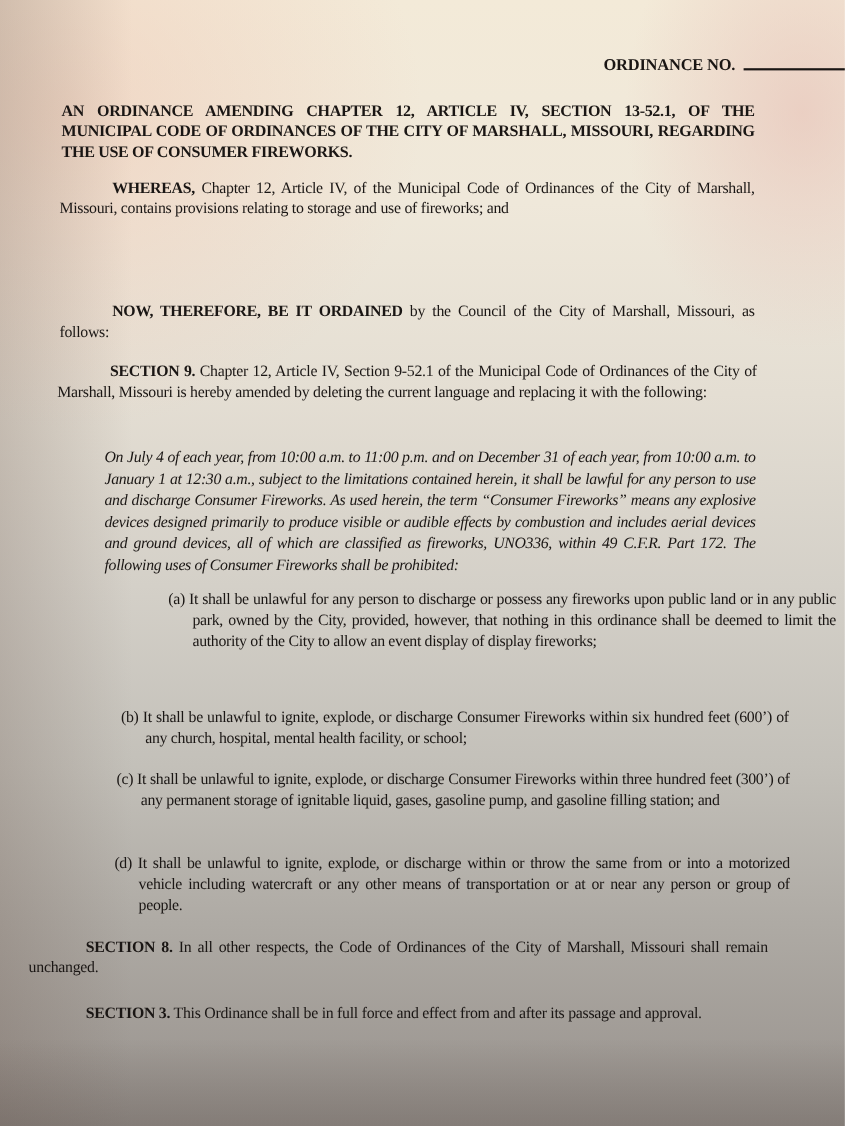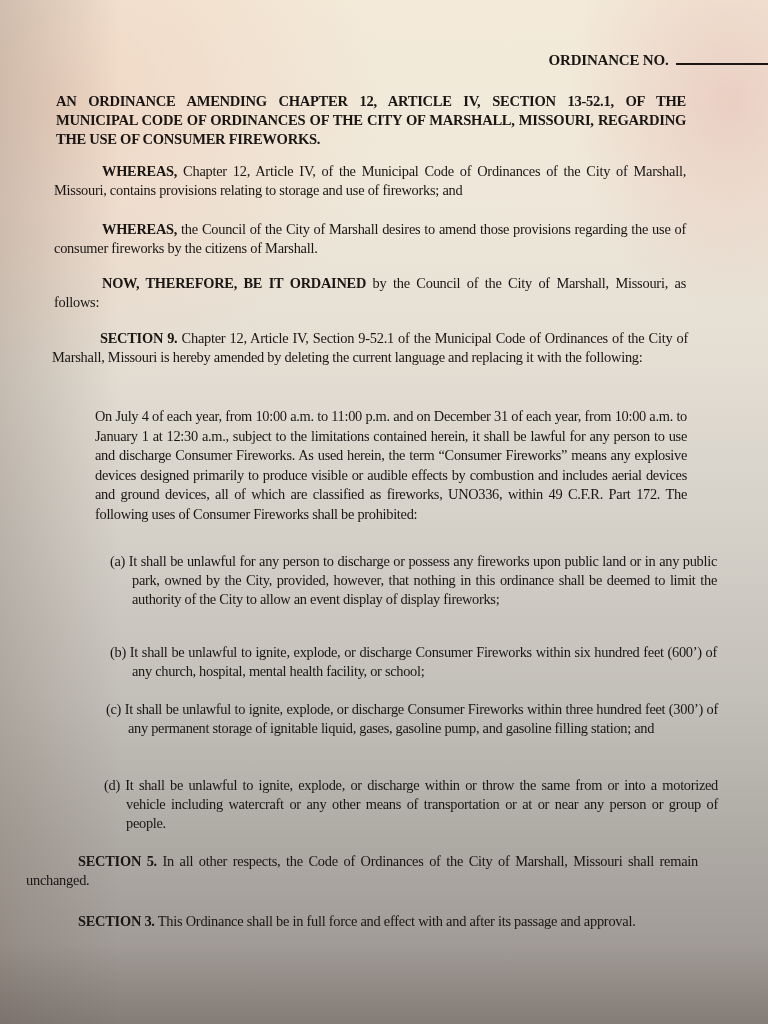--- a/index.html
+++ b/index.html
@@ -38,21 +38,21 @@
     text-align:justify; text-align-last:left; letter-spacing:-0.3px;
   }
   .para {
     position:absolute; left:54px; width:632px;
     font-size:14.4px; line-height:19px; text-align:justify;
     letter-spacing:-0.25px;
   }
   .para .indent { display:inline-block; width:48px; }
   .block {
     position:absolute; left:95px; width:592px;
-    font-size:14.4px; line-height:19.5px; text-align:justify; letter-spacing:-0.3px;
+    font-size:14.4px; line-height:19.5px; text-align:justify; letter-spacing:-0.3px;font-style:italic;
   }
   .item {
     position:absolute; left:110px; width:585px;
     font-size:14.4px; line-height:19px; letter-spacing:-0.3px;
     padding-left:22px; text-indent:-22px; text-align:justify;
   }
 </style>
 </head>
 <body>
 
@@ -65,55 +65,52 @@
     <span>ORDINANCE NO.</span>
     <span class="blank"></span>
   </div>
 
   <div class="heading">AN ORDINANCE AMENDING CHAPTER 12, ARTICLE IV, SECTION 13-52.1, OF THE MUNICIPAL CODE OF ORDINANCES OF THE CITY OF MARSHALL, MISSOURI, REGARDING THE USE OF CONSUMER FIREWORKS.</div>
 
   <div class="para" style="top:162px;">
     <span class="indent"></span><span class="b">WHEREAS,</span><span> Chapter 12, Article IV, of the Municipal Code of Ordinances of the City of Marshall, Missouri, contains provisions relating to storage and use of fireworks; and</span>
   </div>
 
-  <div class="para" style="top:220px;">
-    <span class="indent"></span><span class="b">WHEREAS,</span><span> the Council of the City of Marshall desires to amend those provisions regarding the use of consumer fireworks by the citizens of Marshall.</span>
-  </div>
 
   <div class="para" style="top:274px;">
     <span class="indent"></span><span class="b">NOW, THEREFORE, BE IT ORDAINED</span><span> by the Council of the City of Marshall, Missouri, as follows:</span>
   </div>
 
   <div class="para" style="top:329px; left:52px; width:636px;">
     <span class="indent"></span><span class="b">SECTION 9.</span><span> Chapter 12, Article IV, Section 9-52.1 of the Municipal Code of Ordinances of the City of Marshall, Missouri is hereby amended by deleting the current language and replacing it with the following:</span>
   </div>
 
   <div class="block" style="top:407px;">On July 4 of each year, from 10:00 a.m. to 11:00 p.m. and on December 31 of each year, from 10:00 a.m. to January 1 at 12:30 a.m., subject to the limitations contained herein, it shall be lawful for any person to use and discharge Consumer Fireworks. As used herein, the term “Consumer Fireworks” means any explosive devices designed primarily to produce visible or audible effects by combustion and includes aerial devices and ground devices, all of which are classified as fireworks, UNO336, within 49 C.F.R. Part 172. The following uses of Consumer Fireworks shall be prohibited:</div>
 
-  <div class="item" style="top:552px;">
+  <div class="item" style="top:536px;margin-left:43px;">
     <span>(a)</span>
     <span>It shall be unlawful for any person to discharge or possess any fireworks upon public land or in any public park, owned by the City, provided, however, that nothing in this ordinance shall be deemed to limit the authority of the City to allow an event display of display fireworks;</span>
   </div>
 
   <div class="item" style="top:643px;">
     <span>(b)</span>
     <span>It shall be unlawful to ignite, explode, or discharge Consumer Fireworks within six hundred feet (600’) of any church, hospital, mental health facility, or school;</span>
   </div>
 
   <div class="item" style="top:700px; left:106px; width:590px;">
     <span>(c)</span>
     <span>It shall be unlawful to ignite, explode, or discharge Consumer Fireworks within three hundred feet (300’) of any permanent storage of ignitable liquid, gases, gasoline pump, and gasoline filling station; and</span>
   </div>
 
   <div class="item" style="top:776px; left:104px; width:592px;">
     <span>(d)</span>
     <span>It shall be unlawful to ignite, explode, or discharge within or throw the same from or into a motorized vehicle including watercraft or any other means of transportation or at or near any person or group of people.</span>
   </div>
 
   <div class="para" style="top:852px; left:26px; width:672px;">
-    <span class="indent" style="width:52px;"></span><span class="b">SECTION 5.</span><span> In all other respects, the Code of Ordinances of the City of Marshall, Missouri shall remain unchanged.</span>
+    <span class="indent" style="width:52px;"></span><span class="b">SECTION 8.</span><span> In all other respects, the Code of Ordinances of the City of Marshall, Missouri shall remain unchanged.</span>
   </div>
 
   <div class="para" style="top:912px; left:22px; width:676px;">
-    <span class="indent" style="width:56px;"></span><span class="b">SECTION 3.</span><span> This Ordinance shall be in full force and effect with and after its passage and approval.</span>
+    <span class="indent" style="width:56px;"></span><span class="b">SECTION 3.</span><span> This Ordinance shall be in full force and effect from and after its passage and approval.</span>
   </div>
 
 </div>
 
 </body></html>

